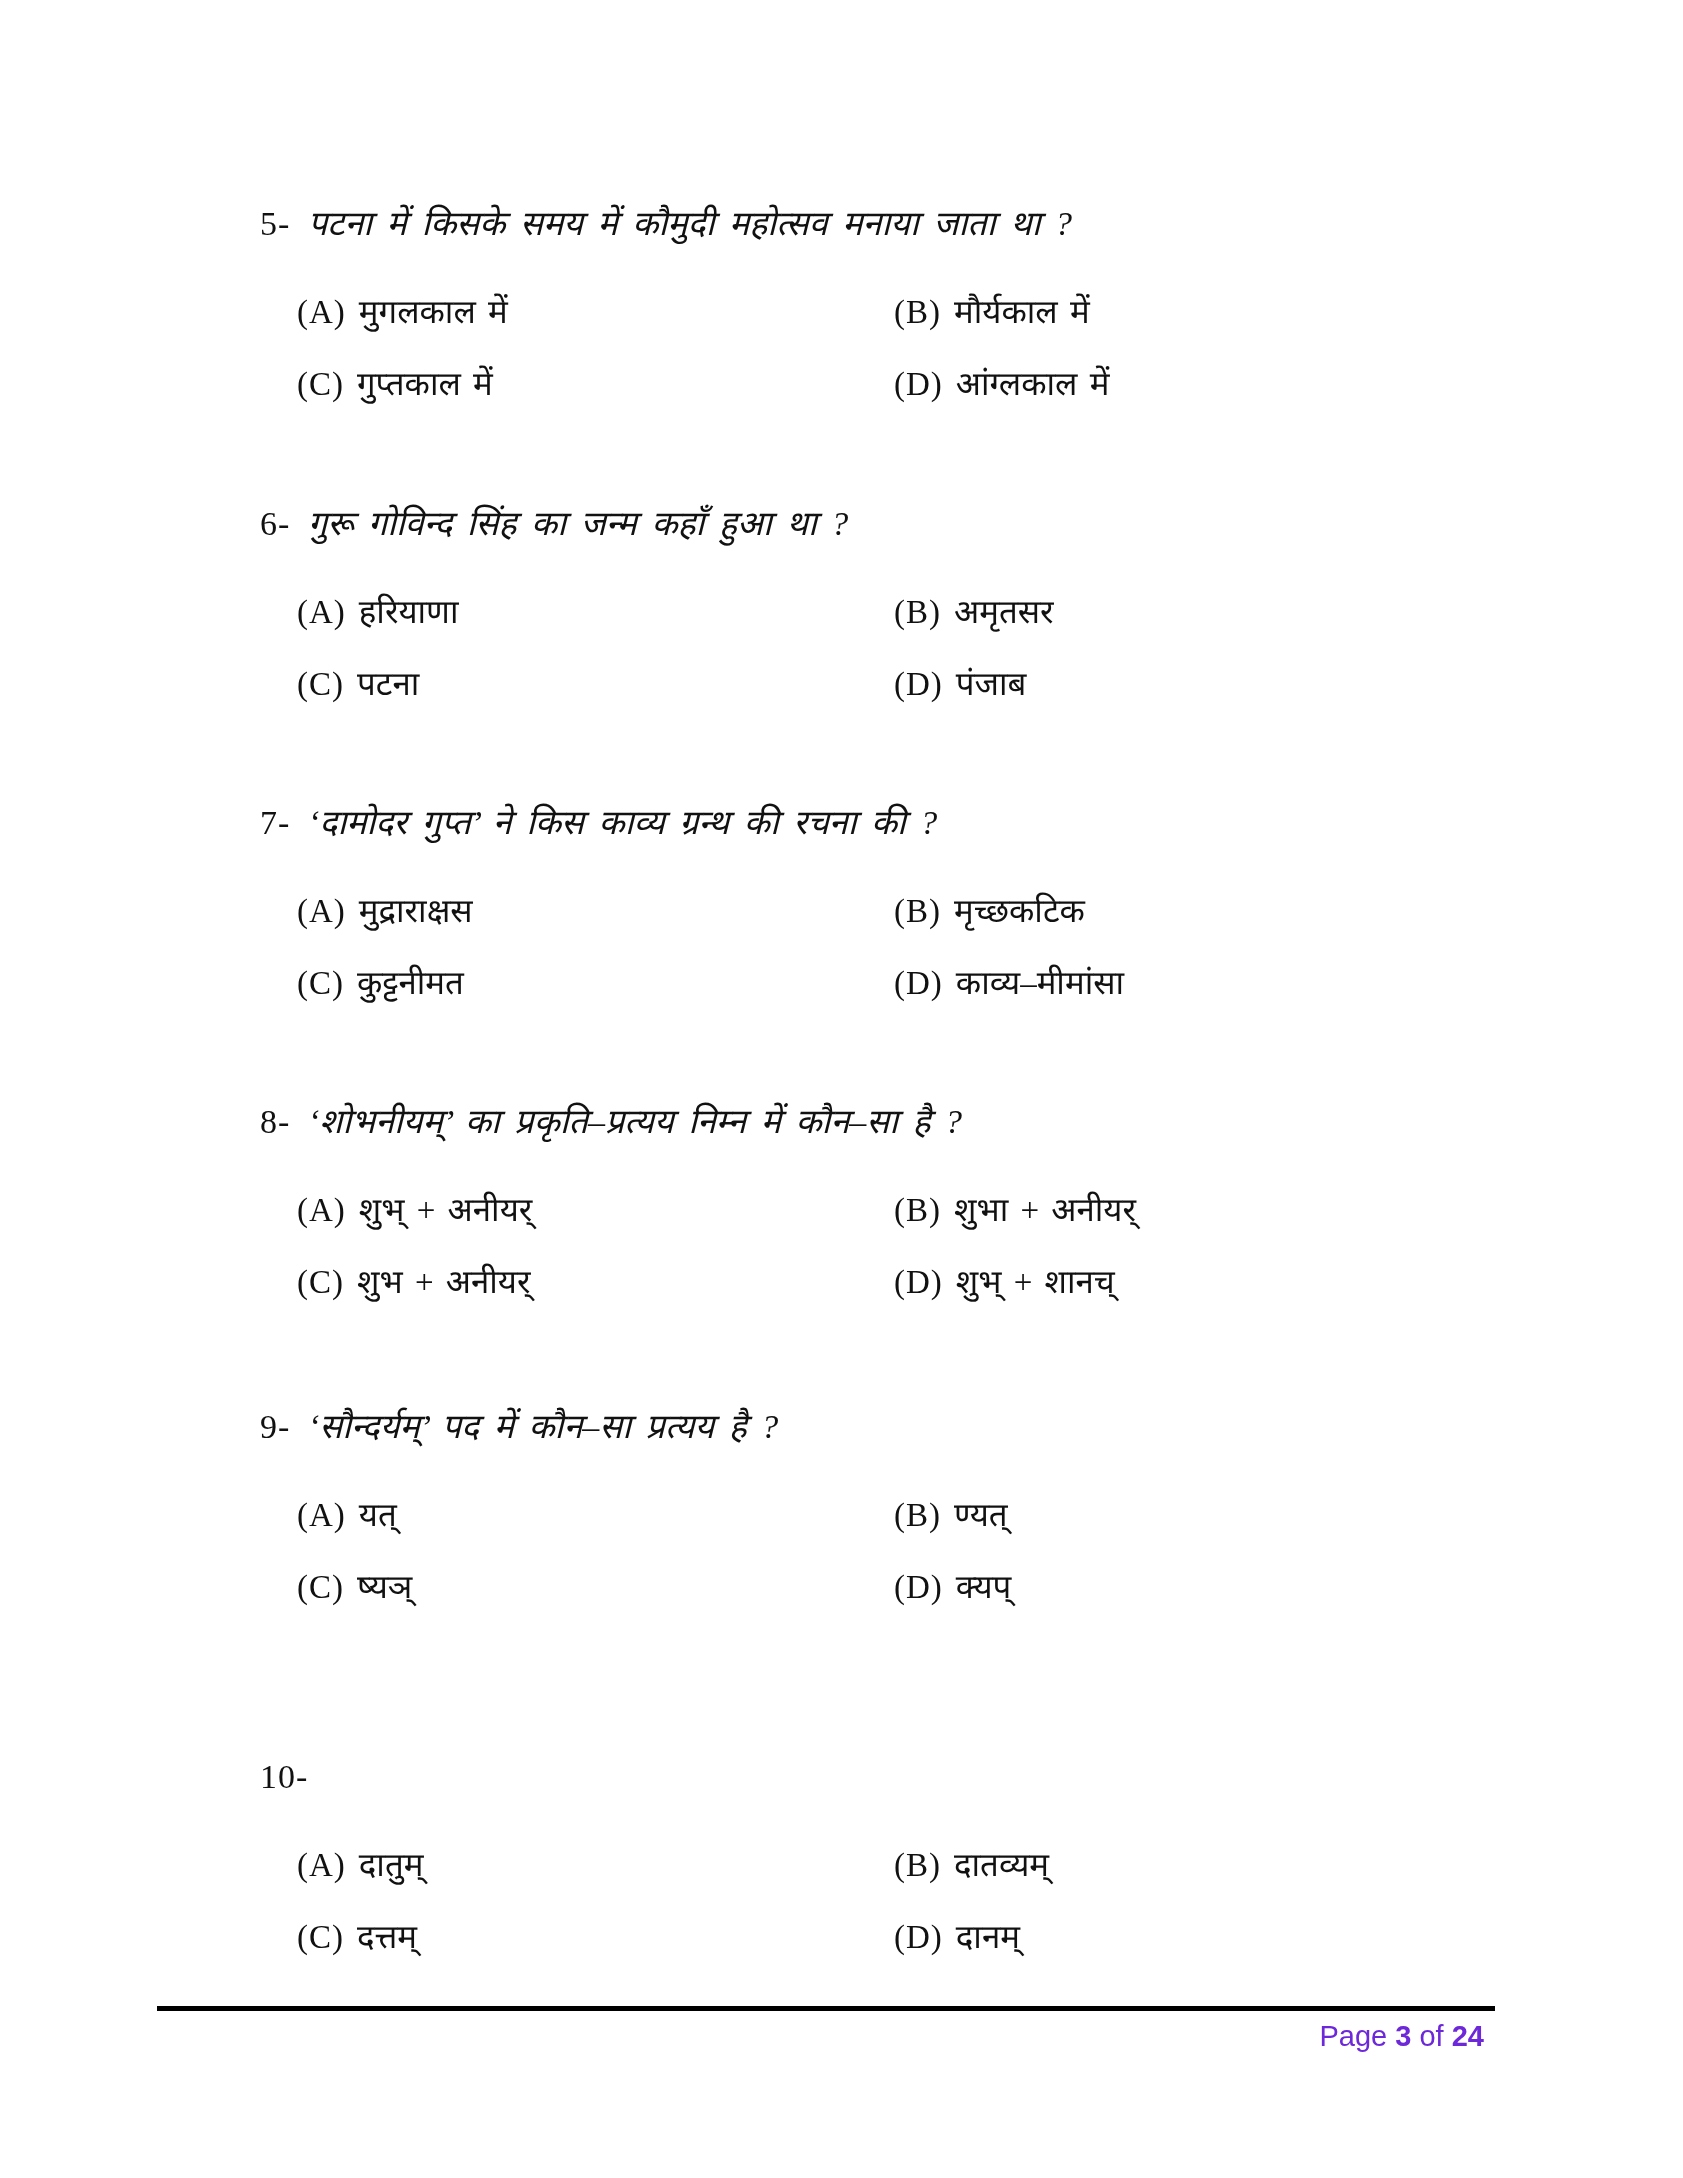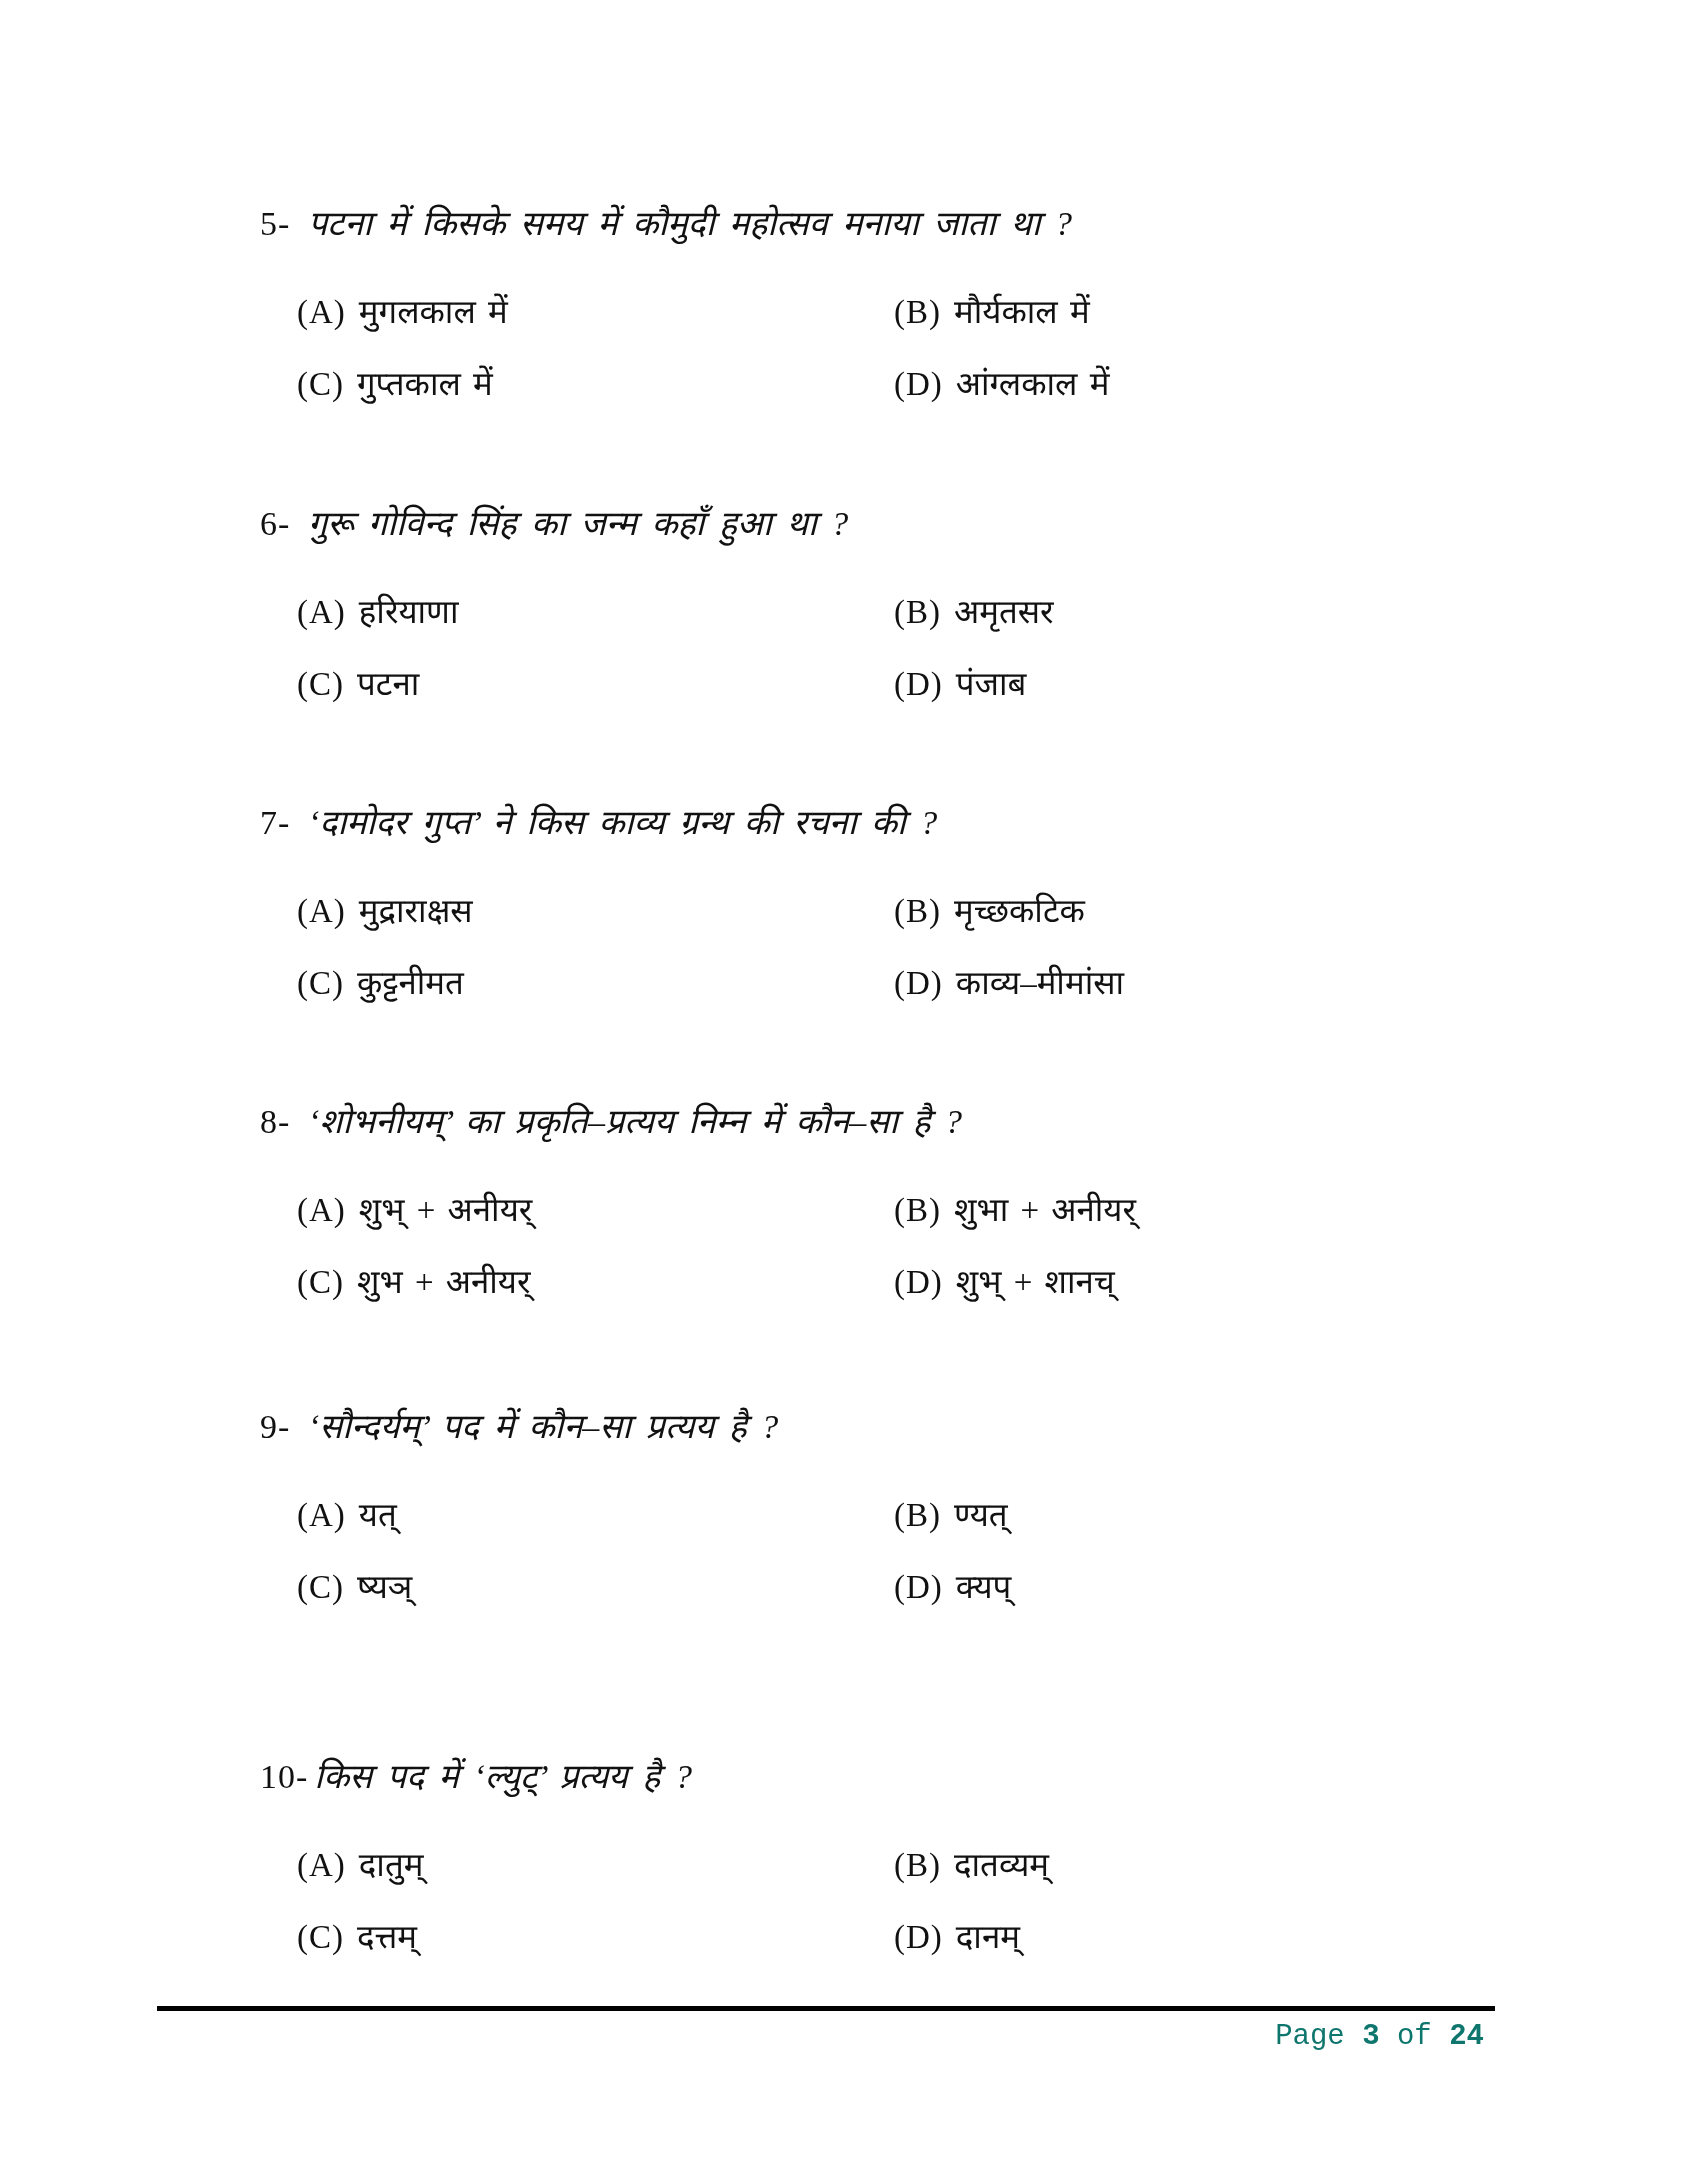--- a/index.html
+++ b/index.html
@@ -64,23 +64,23 @@
     width: 1338px;
     height: 5px;
     background: #000000;
   }
   .footer-text {
     position: absolute;
     left: 157px;
     top: 2020px;
     width: 1327px;
     text-align: right;
-    font-family: Liberation Mono, monospace;
+    font-family: Liberation Sans, sans-serif;
     font-size: 29px;
-    color: #0f766e;
+    color: #6d28d9;
   }
   .footer-text .bold { font-weight: bold; }
 </style>
 </head>
 <body>
 
 <div class="page">
 
   <section class="question" style="top:203px">
     <div class="q-line">
@@ -193,21 +193,20 @@
     </div>
     <div class="opt row2 col2">
       <span class="opt-label">(D)</span>
       <span class="opt-text">क्यप्</span>
     </div>
   </section>
 
   <section class="question" style="top:1756px">
     <div class="q-line">
       <span class="q-num">10-</span>
-      <span class="q-text">किस पद में ‘ल्युट्’ प्रत्यय है ?</span>
     </div>
     <div class="opt row1 col1">
       <span class="opt-label">(A)</span>
       <span class="opt-text">दातुम्</span>
     </div>
     <div class="opt row1 col2">
       <span class="opt-label">(B)</span>
       <span class="opt-text">दातव्यम्</span>
     </div>
     <div class="opt row2 col1">

